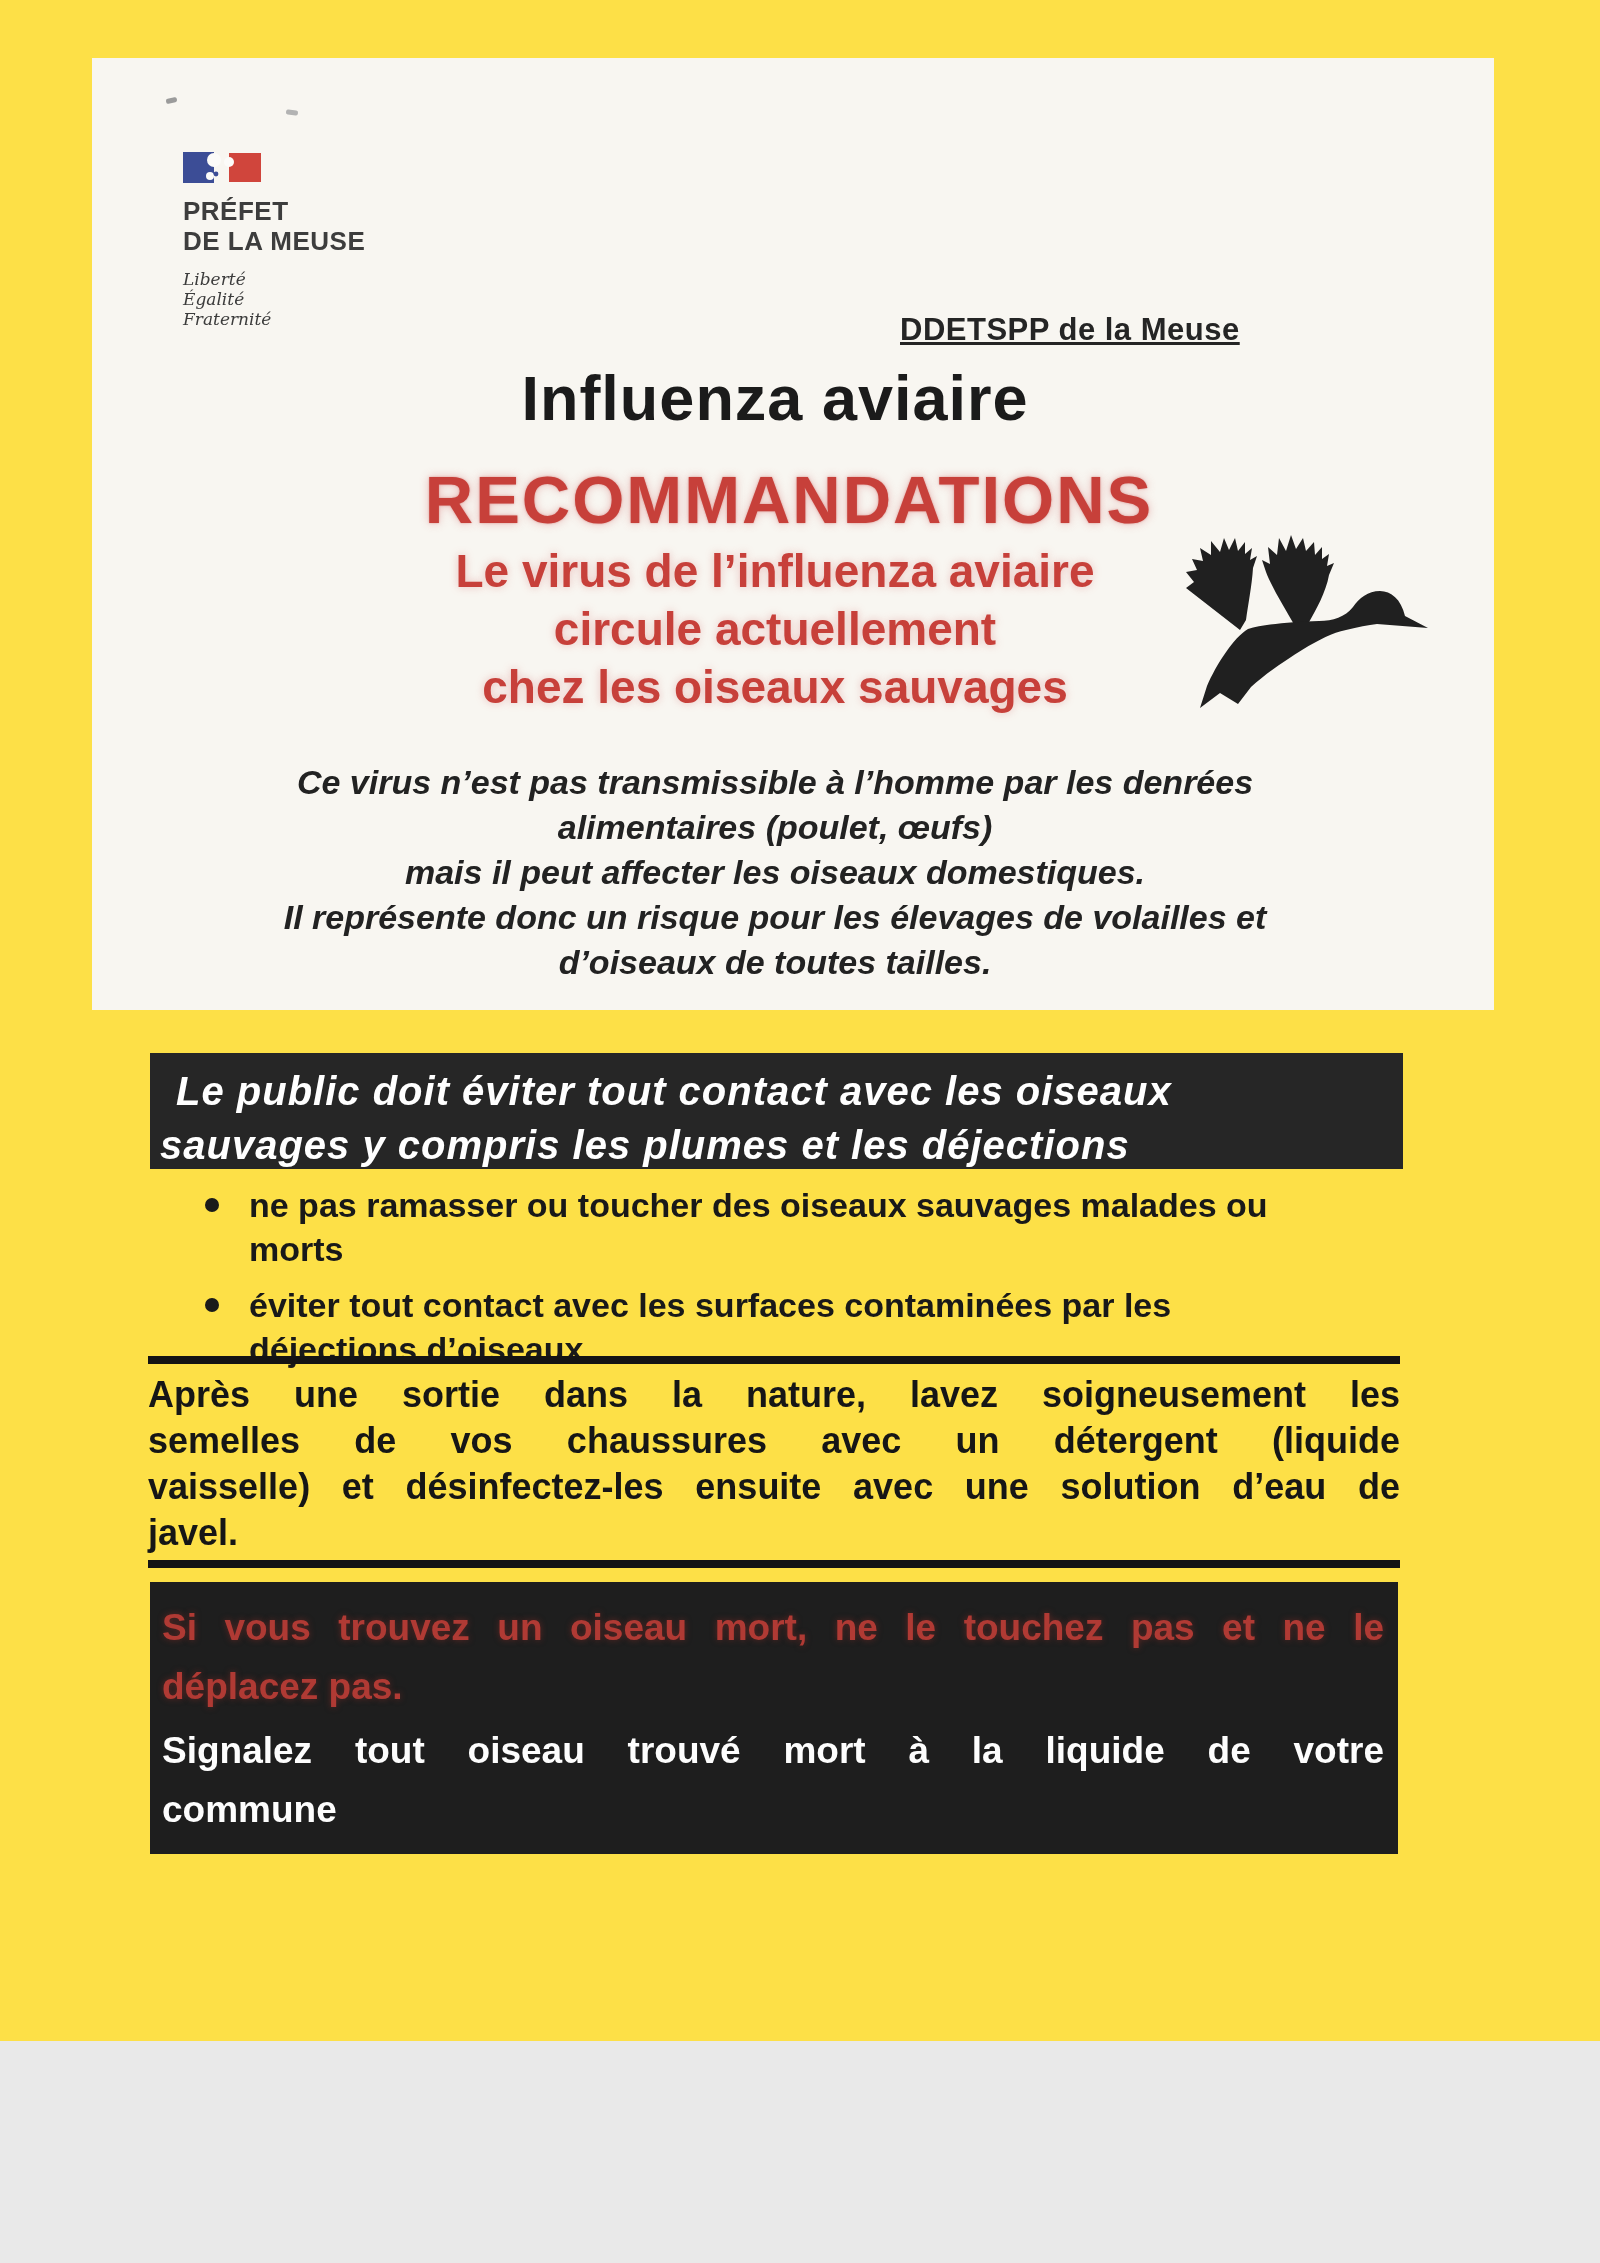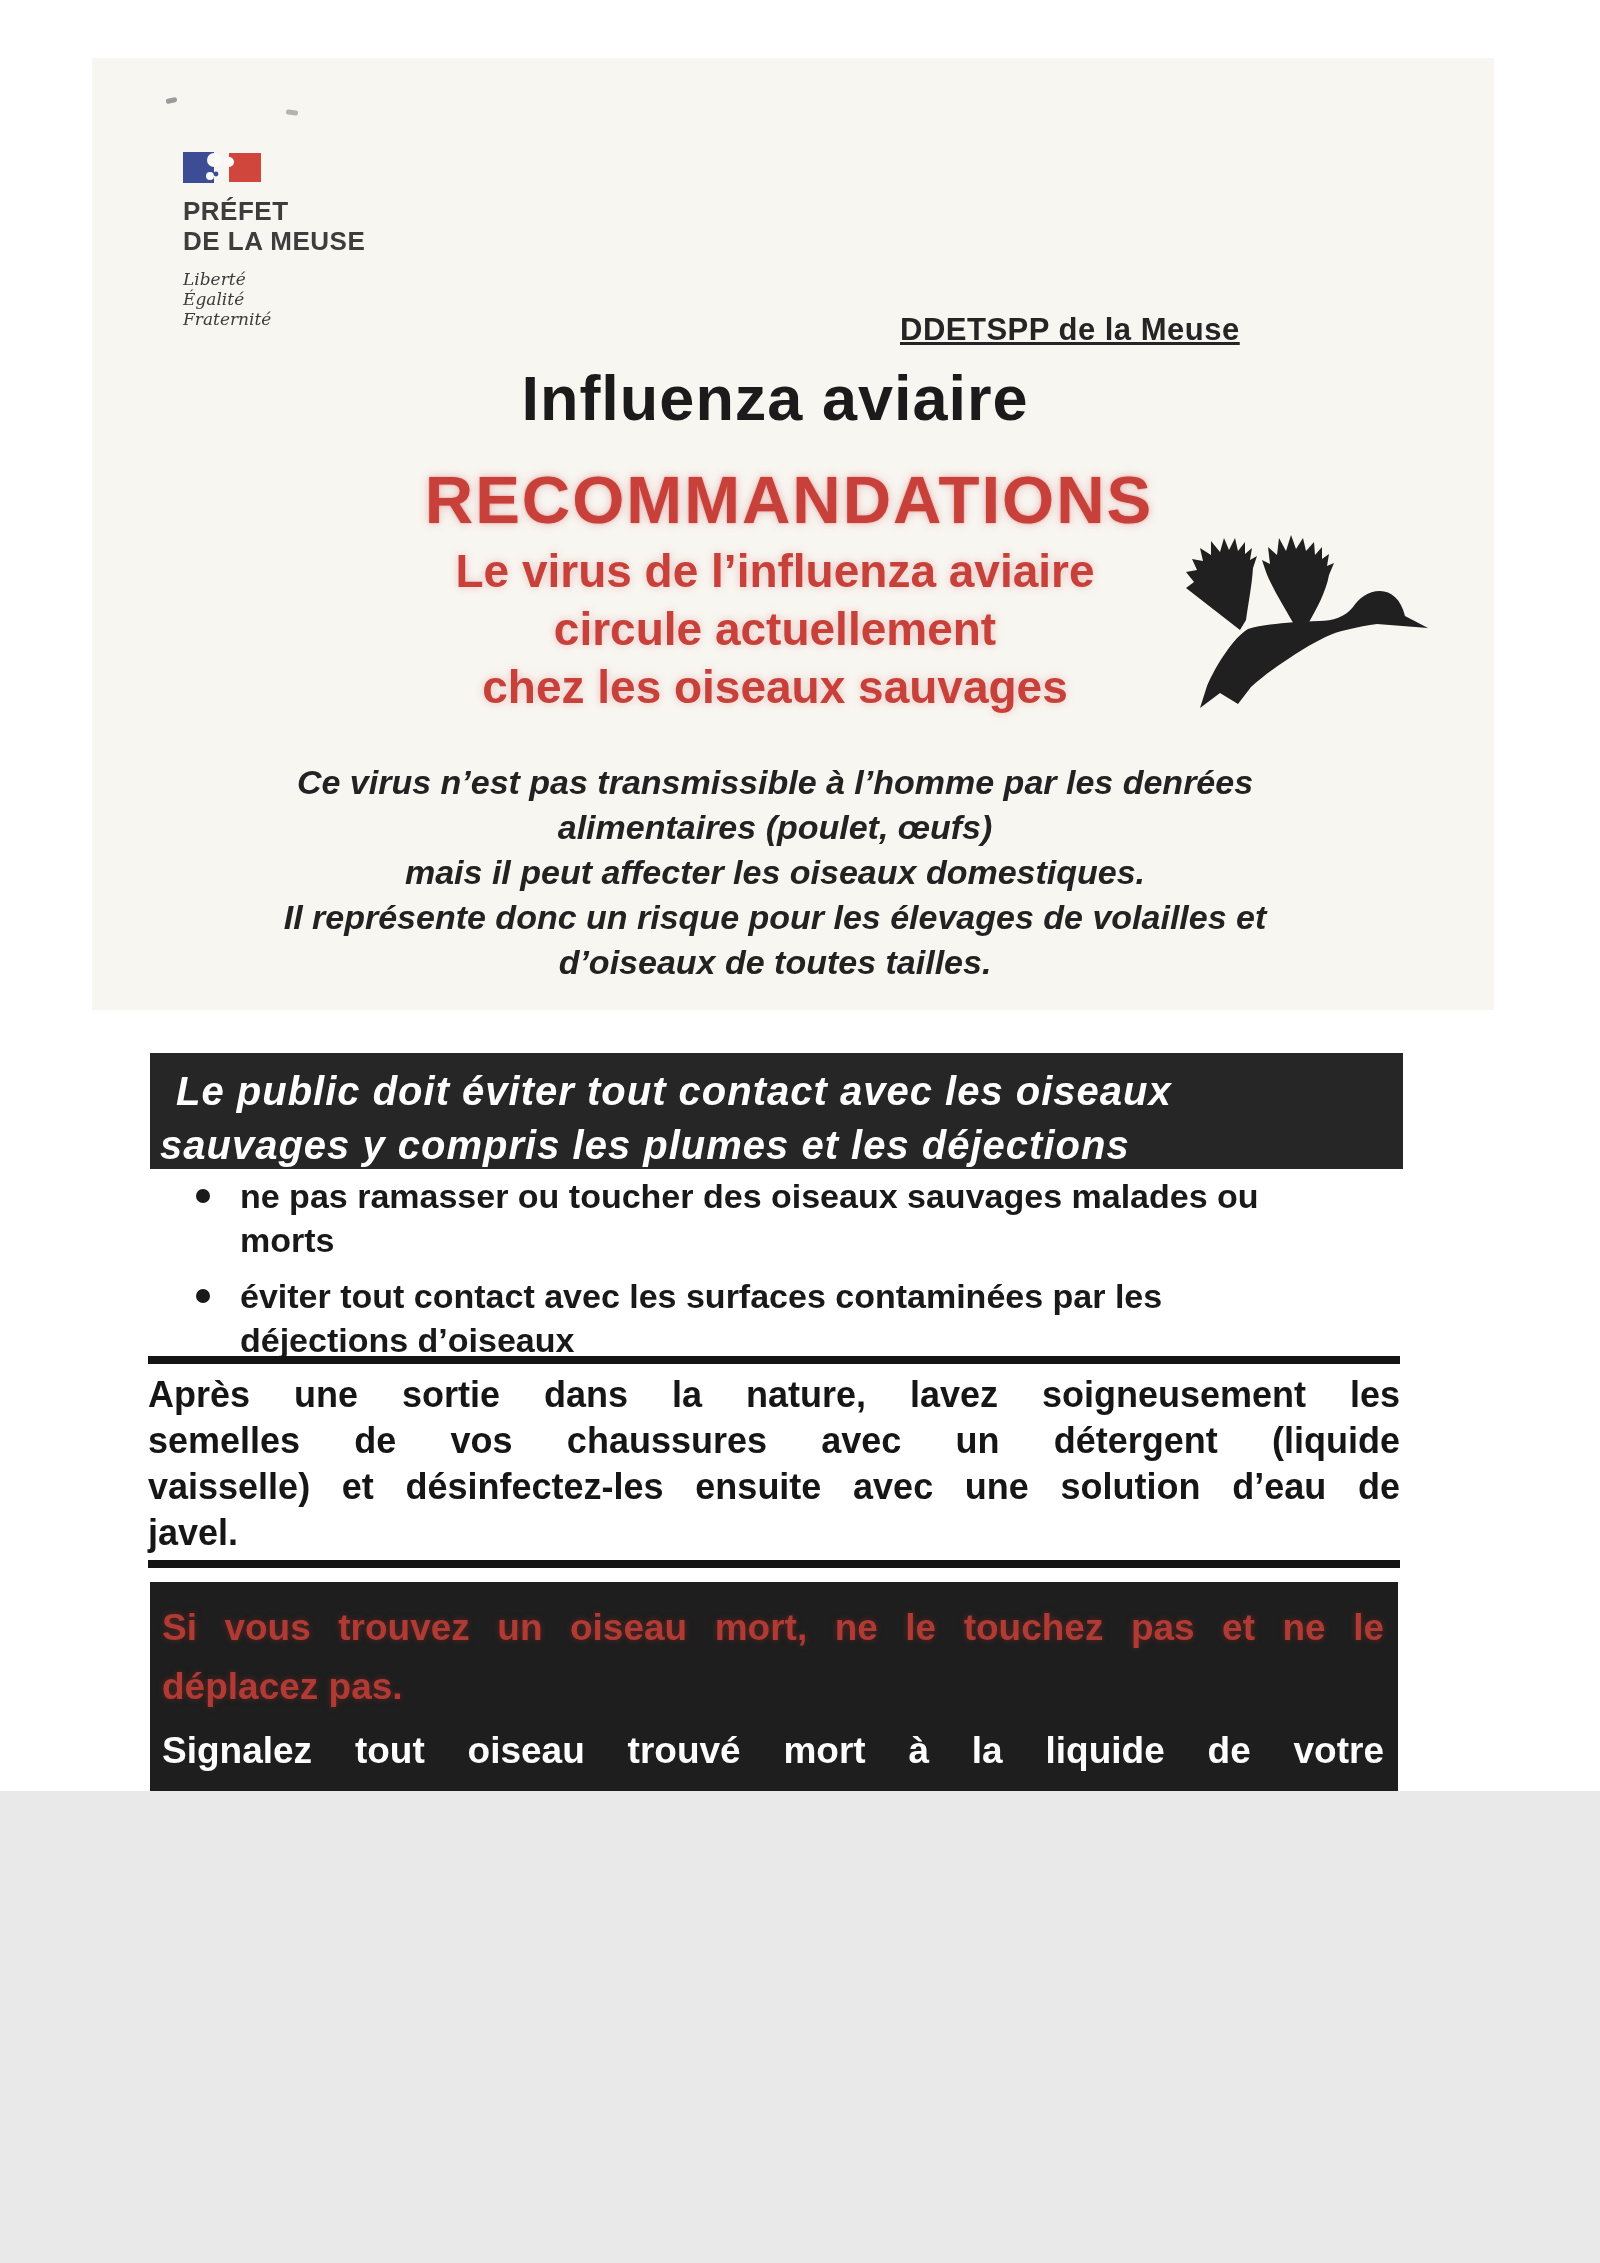--- a/index.html
+++ b/index.html
@@ -6,22 +6,22 @@
     --red:#c7403a;
     --warn-red:#b03a34;
     --banner-bg:#262626;
     --banner-bg2:#1e1e1e;
     --flag-blue:#3c4d96;
     --flag-red:#d0453c;
     --ink:#1d1d1d;
   }
   html,body{margin:0;padding:0;background:#e9e9e9;}
   .page{
-    position:relative;width:1600px;height:1791px;margin:0 auto;
-    background:#ffffff;overflow:hidden;
+    position:relative;width:1600px;height:2041px;margin:0 auto;
+    background:#fde047;overflow:hidden;
     font-family:"Liberation Sans",sans-serif;color:var(--ink);
   }
   .scan-tint{position:absolute;left:92px;top:58px;width:1402px;height:952px;background:#f8f6f1;}
   .speck{position:absolute;background:#9b9b9b;border-radius:2px;}
   .speck.s1{left:166px;top:98px;width:11px;height:5px;transform:rotate(-12deg);}
   .speck.s2{left:286px;top:110px;width:12px;height:5px;transform:rotate(8deg);background:#b3b3b3;}
 
   
   .gov-logo{position:absolute;left:183px;top:150px;}
   .gov-title{margin-top:8px;font-weight:bold;font-size:26px;line-height:30px;letter-spacing:.5px;color:#3d3d3d;}
@@ -41,21 +41,21 @@
 
   .duck{position:absolute;left:1178px;top:530px;}
 
   .intro{position:absolute;left:150px;top:760px;width:1250px;text-align:center;
     font-size:34px;font-weight:bold;font-style:italic;line-height:45px;color:#222;white-space:pre-line;}
 
   .banner1{position:absolute;left:150px;top:1053px;width:1253px;height:116px;box-sizing:border-box;
     background:var(--banner-bg);color:#fff;font-size:40px;font-weight:bold;line-height:54px;
     padding:11px 12px 0 10px;white-space:pre-line;text-indent:16px;letter-spacing:1px;font-style:italic;}
 
-  .bullets{position:absolute;left:188px;top:1174px;width:1150px;margin:0;padding:0;list-style:none;}
+  .bullets{position:absolute;left:188px;top:1174px;width:1150px;margin:9px;padding:0;list-style:none;}
   .bullets li{position:relative;padding-left:52px;font-size:34px;font-weight:bold;line-height:44px;color:#191919;}
   .bullets li + li{margin-top:12px;}
   .bullets li::before{content:"";position:absolute;left:8px;top:15px;width:14px;height:14px;border-radius:50%;background:#1a1a1a;}
 
   .rule{position:absolute;left:148px;width:1252px;height:8px;background:#141414;}
   .rule.r1{top:1356px;}
   .rule.r2{top:1560px;}
 
   .cleaning{position:absolute;left:148px;top:1372px;width:1252px;
     font-size:36px;font-weight:bold;line-height:46px;color:#161616;}

